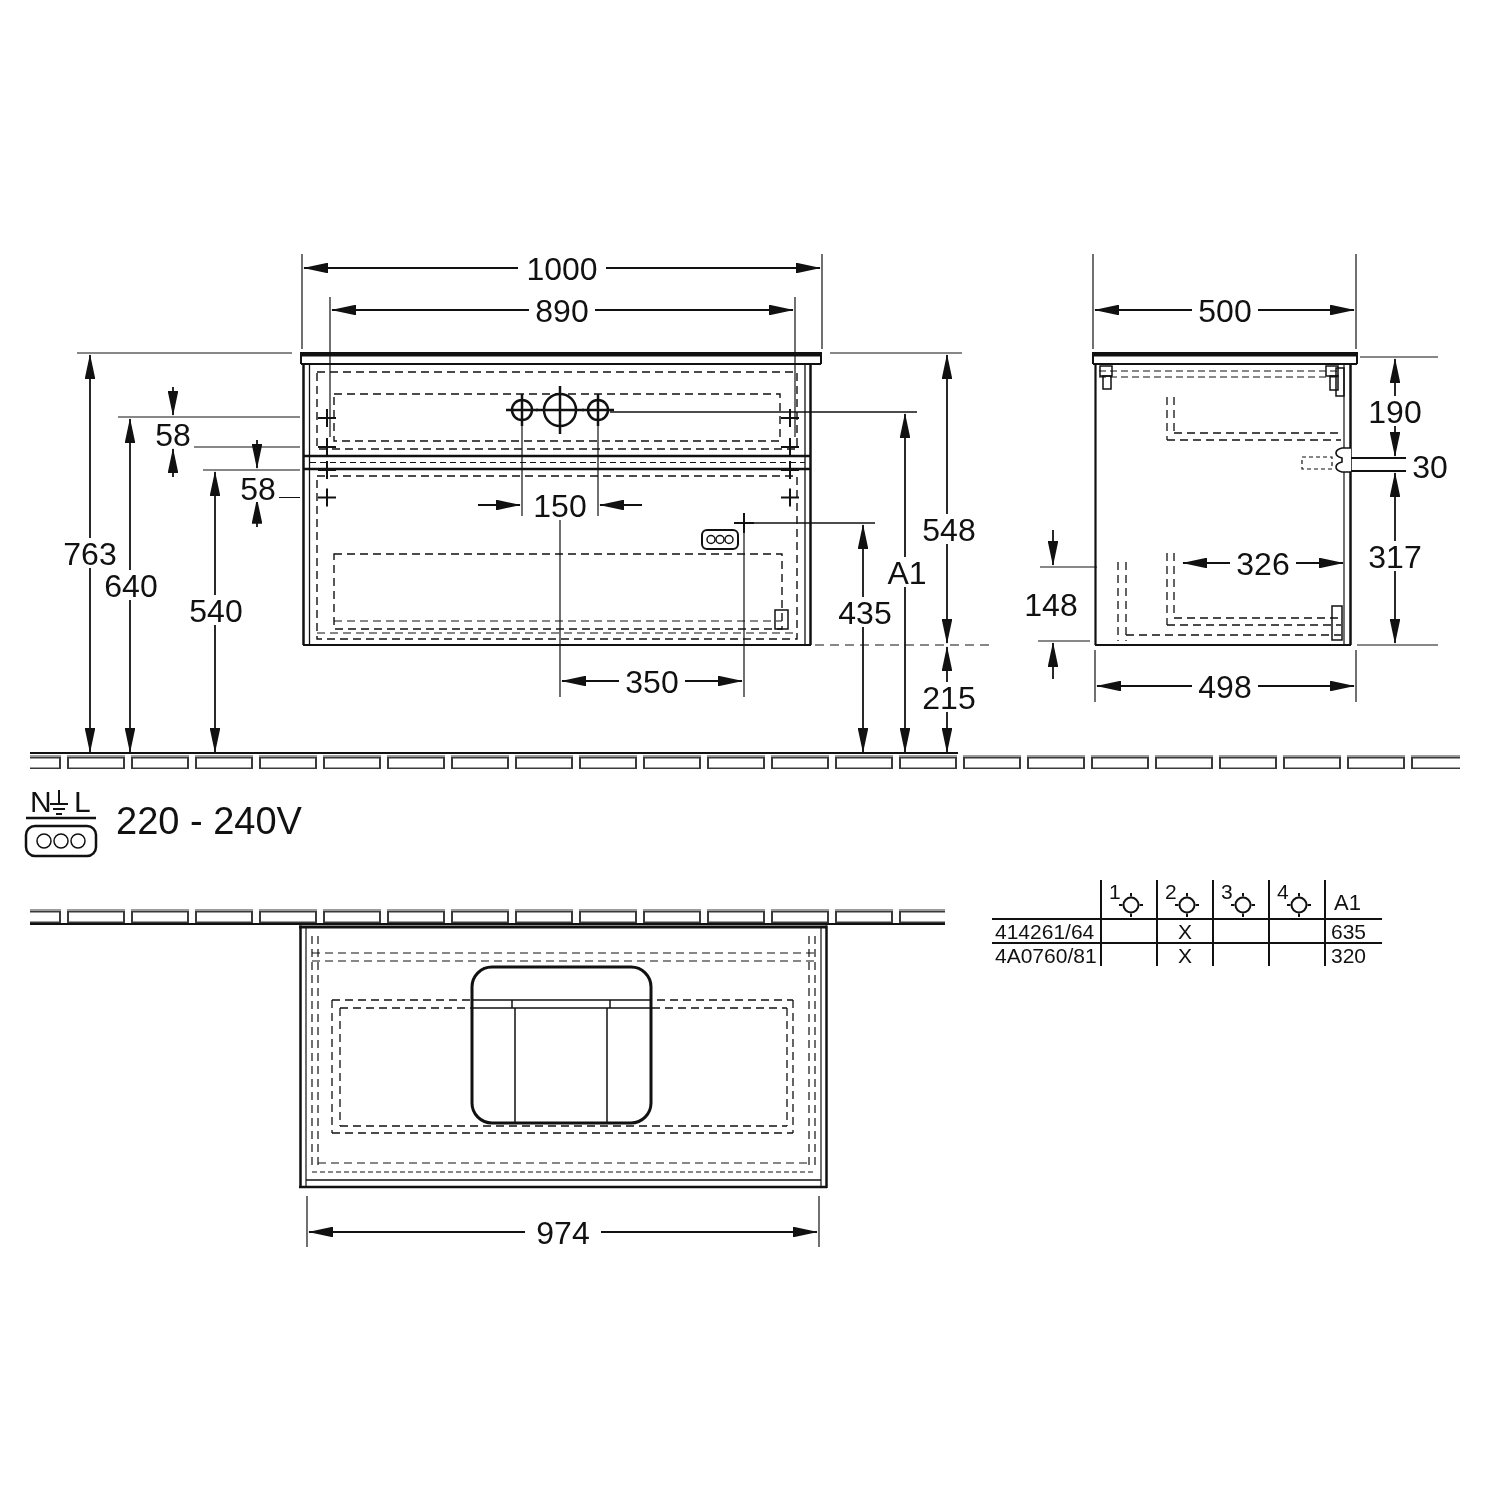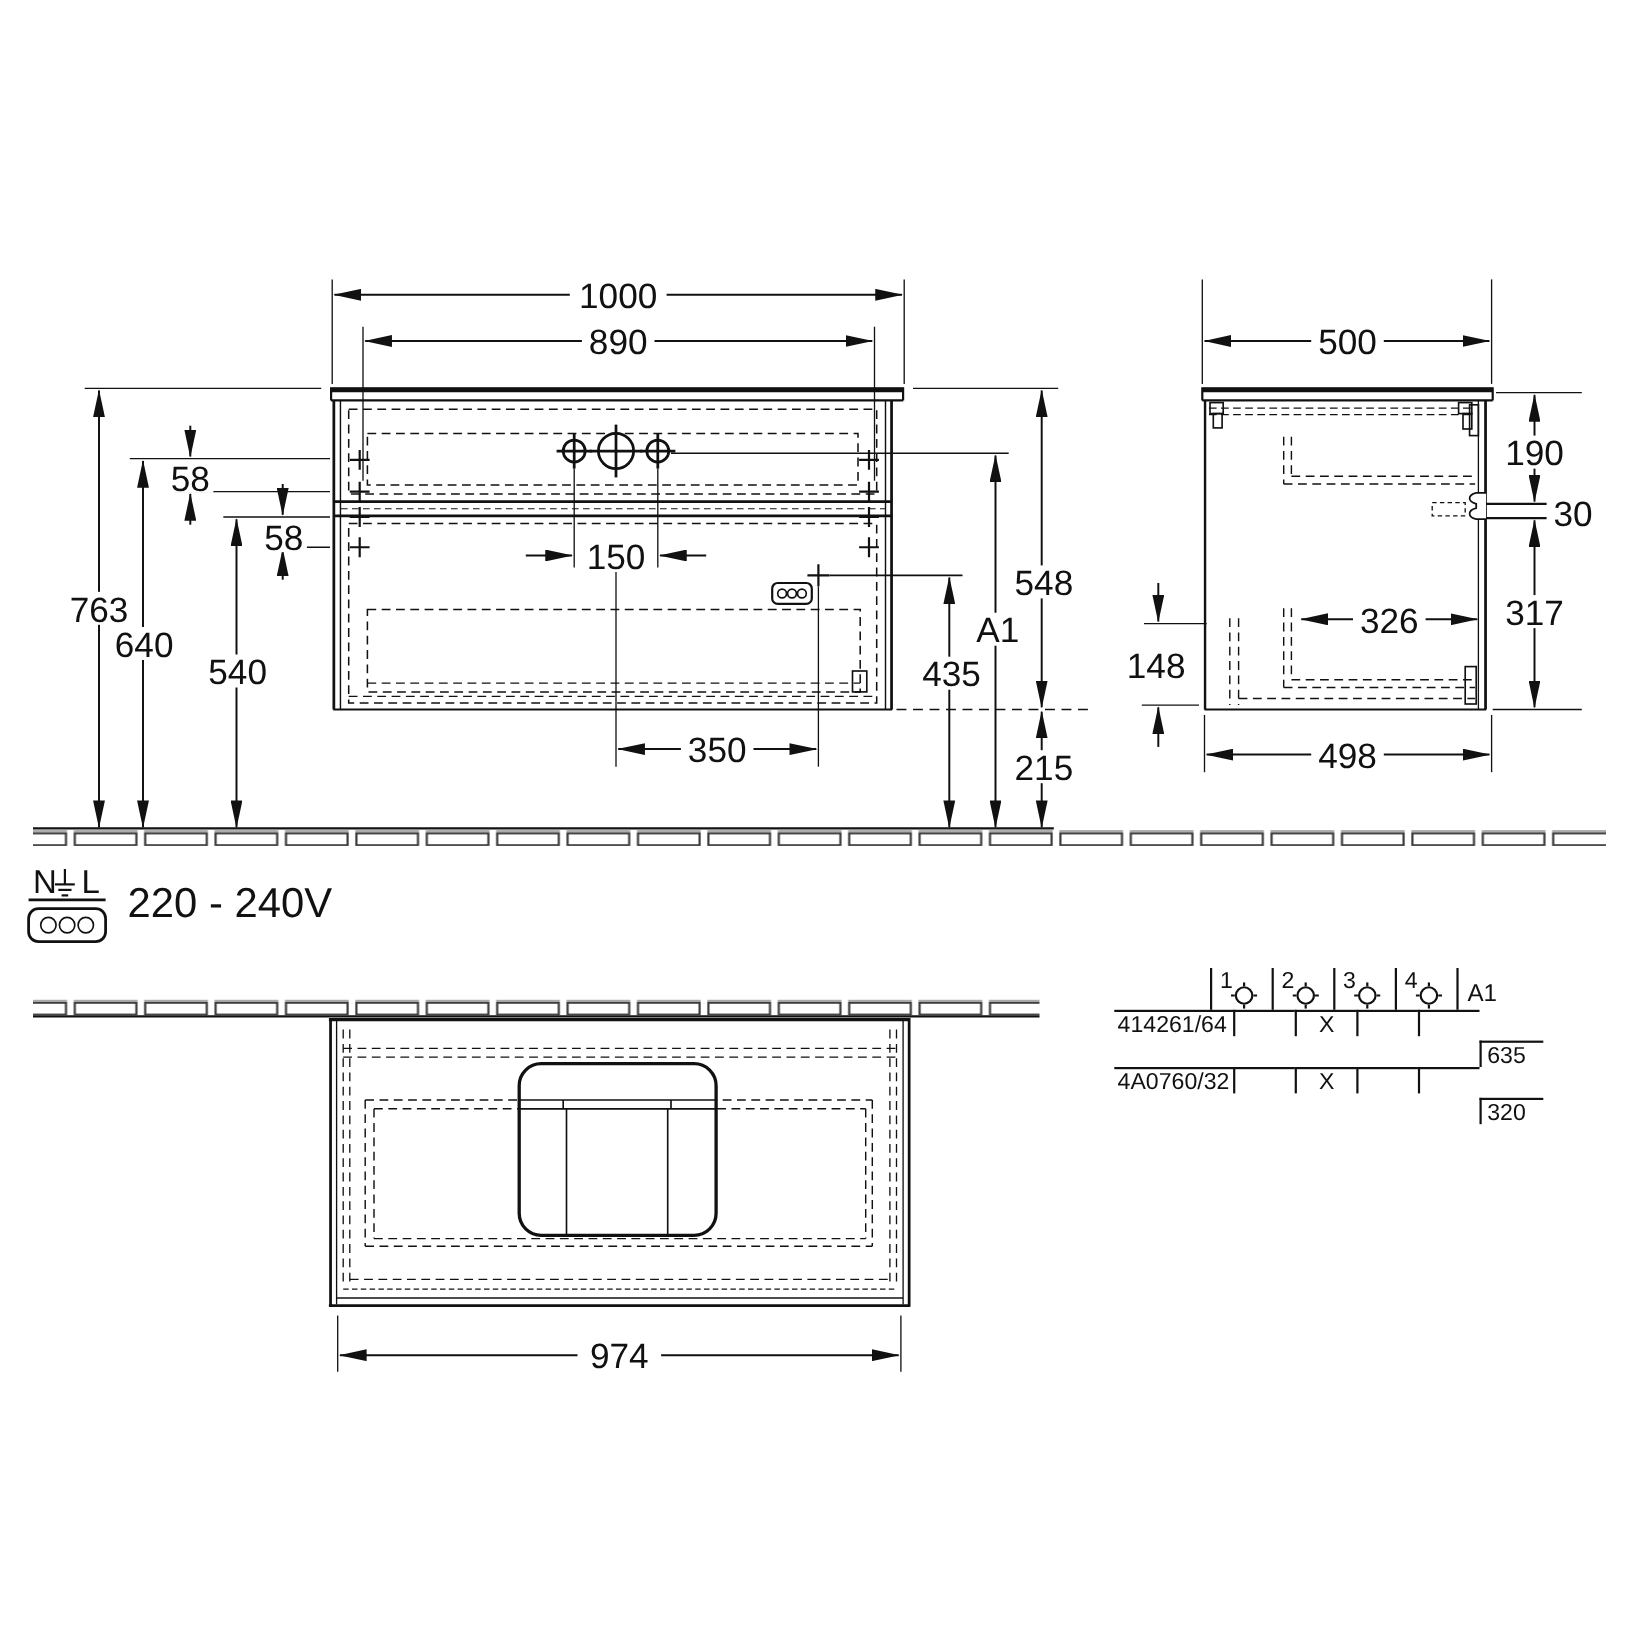--- a/index.html
+++ b/index.html
@@ -12,23 +12,23 @@
   .pt-cell{box-sizing:border-box;border-left:2px solid #111;position:relative;}
   .pt-cell.first{border-left:none;}
   .pt-head{height:38px;}
   .pt-body{height:24px;line-height:23px;border-top:2px solid #111;}
   .c-label{width:108px;}
   .c-num{width:56px;}
   .c-a1{width:58px;}
   .hd-num{position:absolute;left:7px;top:0px;font-size:21px;}
   .hd-circ{position:absolute;left:17px;top:13px;}
   .hd-a1{position:absolute;left:8px;bottom:2px;font-size:22px;}
-  .cell-model{padding-left:3px;letter-spacing:0px;margin-left:21px;}
+  .cell-model{padding-left:3px;letter-spacing:0px;}
   .cell-x{text-align:center;}
-  .cell-a1v{padding-left:5px;margin-top:28px;}
+  .cell-a1v{padding-left:5px;}
 </style>
 </head>
 <body>
 
 <svg id="stage" viewBox="0 0 1500 1500">
   <defs>
     <marker id="ae" viewBox="0 0 14 6" refX="13.5" refY="3" markerWidth="14" markerHeight="6" orient="auto">
         <path d="M0 0 L14 3 L0 6 Z" fill="#111"></path>
       </marker>
     <marker id="as" viewBox="0 0 14 6" refX="0.5" refY="3" markerWidth="14" markerHeight="6" orient="auto">
@@ -364,20 +364,20 @@
   </div>
   <div class="pt-row">
     <div class="pt-cell pt-body c-label first cell-model">414261/64</div>
     <div class="pt-cell pt-body c-num cell-x"></div>
     <div class="pt-cell pt-body c-num cell-x">X</div>
     <div class="pt-cell pt-body c-num cell-x"></div>
     <div class="pt-cell pt-body c-num cell-x"></div>
     <div class="pt-cell pt-body c-a1 cell-a1v">635</div>
   </div>
   <div class="pt-row">
-    <div class="pt-cell pt-body c-label first cell-model">4A0760/32</div>
+    <div class="pt-cell pt-body c-label first cell-model">4A0760/81</div>
     <div class="pt-cell pt-body c-num cell-x"></div>
     <div class="pt-cell pt-body c-num cell-x">X</div>
     <div class="pt-cell pt-body c-num cell-x"></div>
     <div class="pt-cell pt-body c-num cell-x"></div>
     <div class="pt-cell pt-body c-a1 cell-a1v">320</div>
   </div>
 </div>
 
 </body></html>

